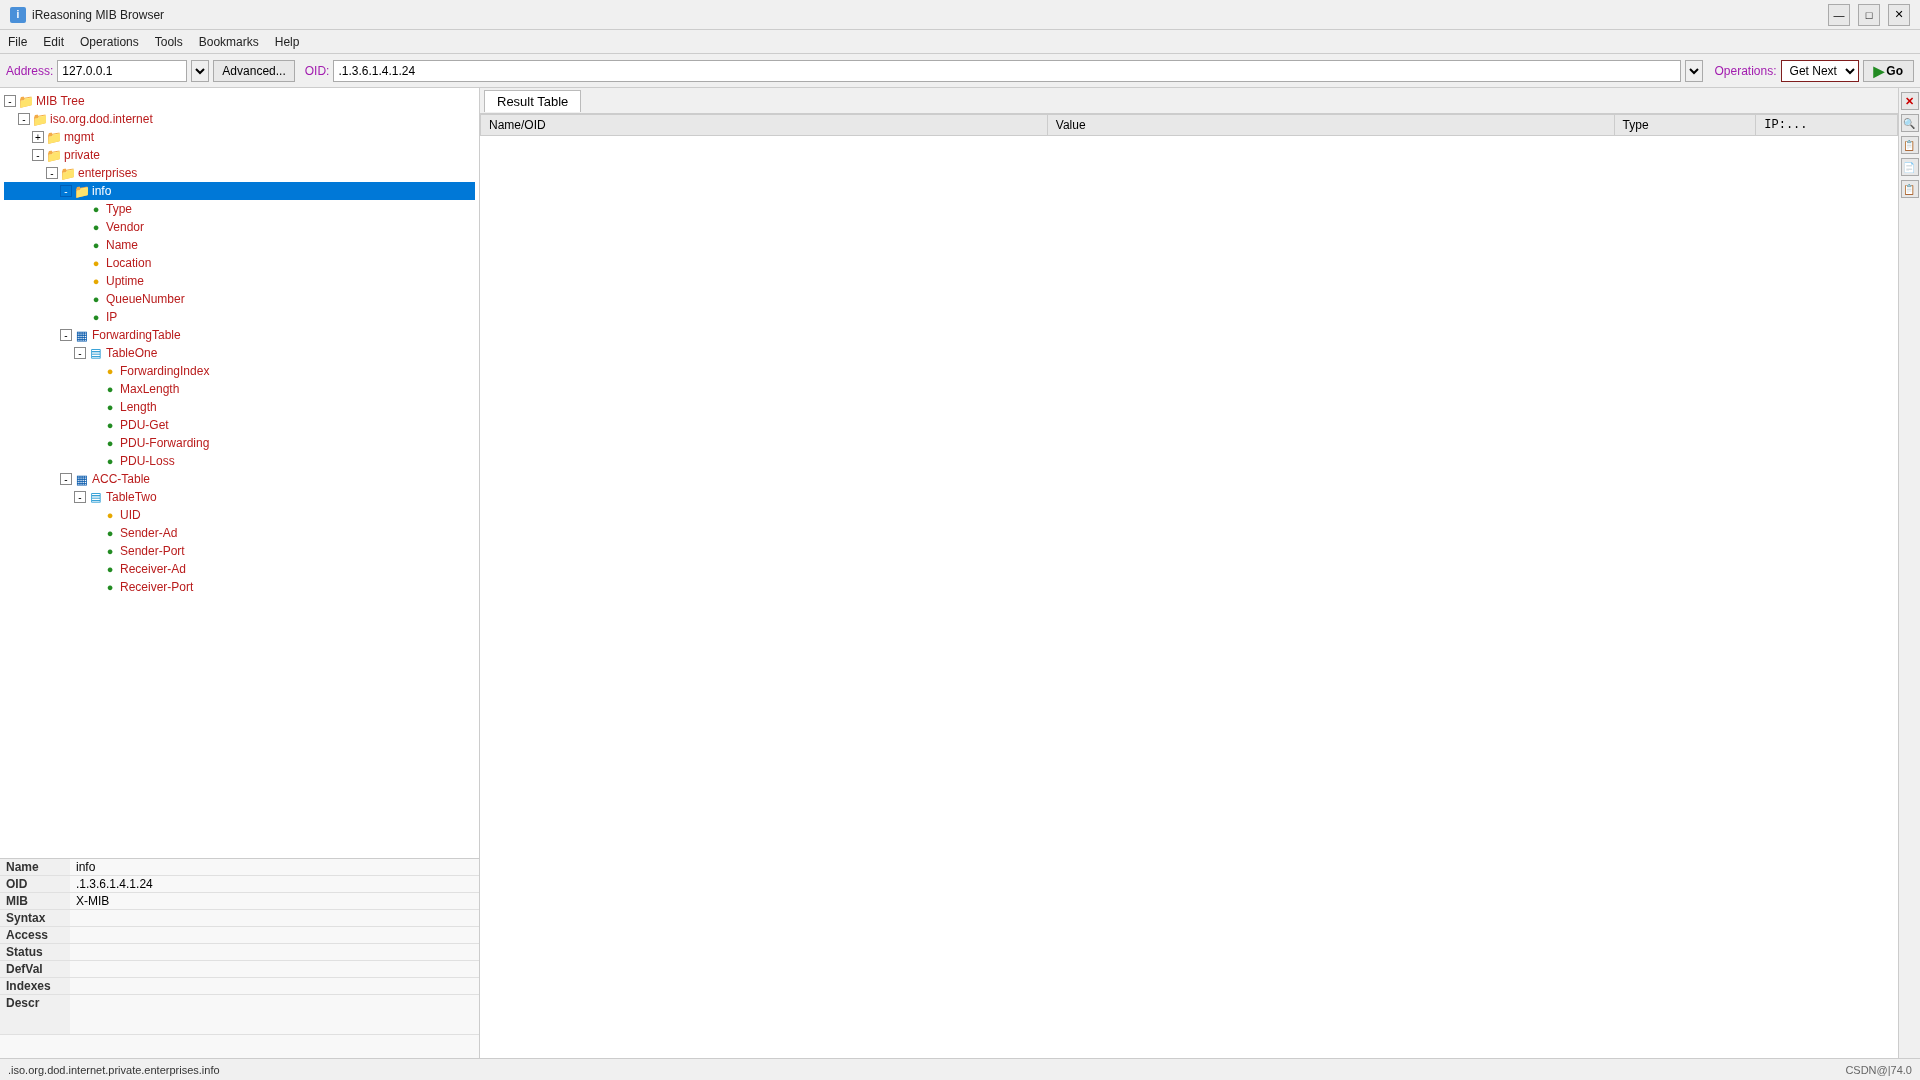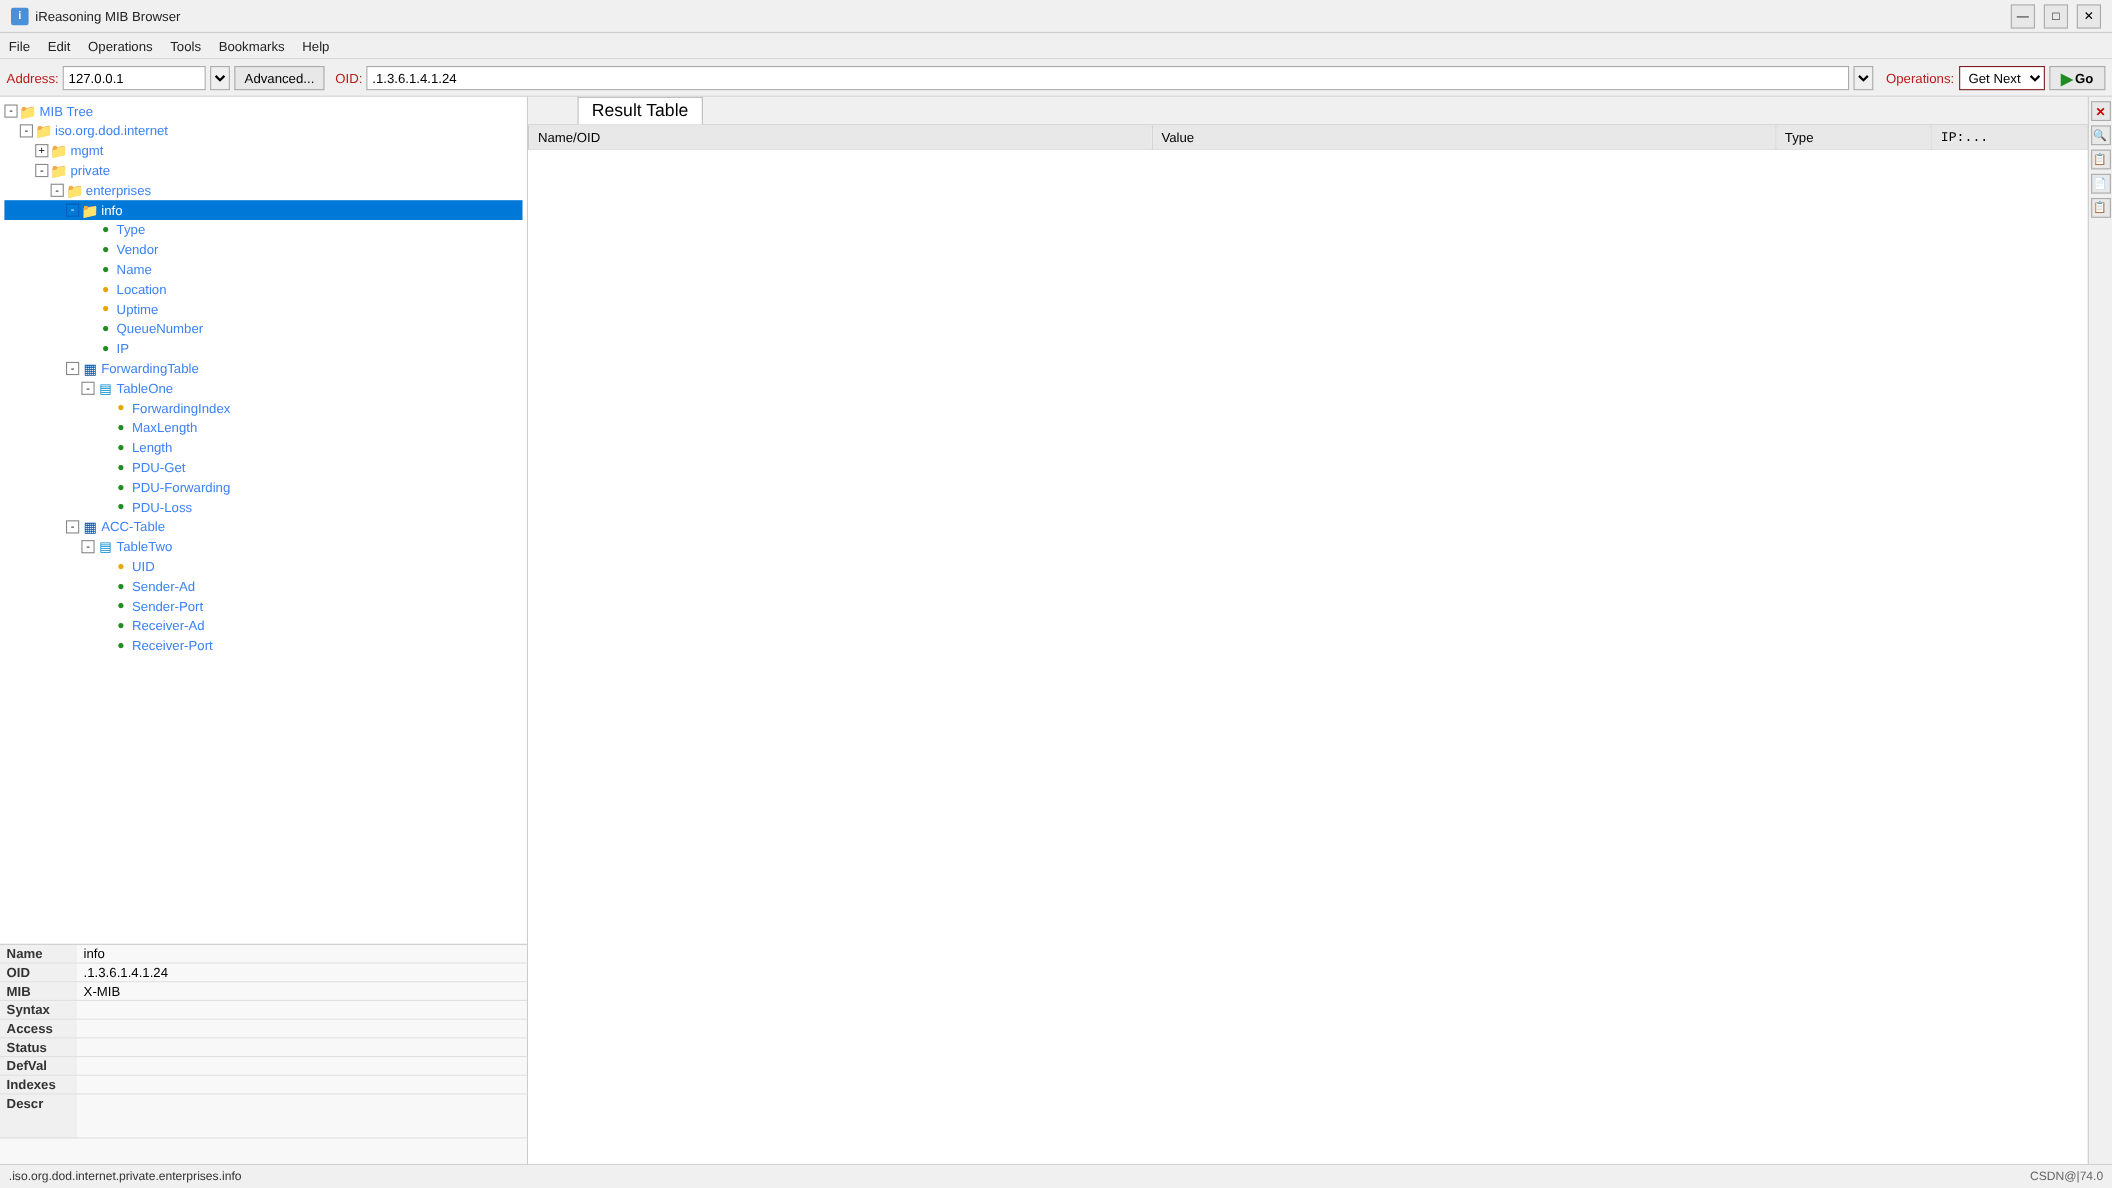--- a/index.html
+++ b/index.html
@@ -58,21 +58,21 @@
     
     #toolbar {
       background: #f0f0f0;
       height: 34px;
       display: flex;
       align-items: center;
       padding: 2px 6px;
       border-bottom: 1px solid #ccc;
       gap: 4px;
     }
-    #toolbar label { font-size: 12px; color: #b91c1c; }
+    #toolbar label { font-size: 12px; color: #a21caf; }
     #address-input {
       width: 130px;
       height: 22px;
       border: 1px solid #aaa;
       padding: 1px 4px;
       font-size: 12px;
     }
     #advanced-btn {
       height: 22px;
       padding: 0 8px;
@@ -172,21 +172,21 @@
     .node-icon {
       width: 16px; height: 16px;
       display: inline-flex; align-items: center; justify-content: center;
       margin-right: 2px; flex-shrink: 0;
     }
     .node-icon.folder { color: #ffcc00; font-size: 13px; }
     .node-icon.leaf-green { color: #228b22; font-size: 11px; }
     .node-icon.leaf-yellow { color: #e6a800; font-size: 11px; }
     .node-icon.table-icon { color: #0055aa; font-size: 11px; }
     .node-icon.row-icon { color: #0088cc; font-size: 11px; }
-    .node-label { font-size: 12px; color: #3b82f6; }
+    .node-label { font-size: 12px; color: #b91c1c; }
 
     
     #info-panel {
       height: 200px;
       border-top: 1px solid #ccc;
       background: #f8f8f8;
       overflow: auto;
     }
     #info-table {
       width: 100%;
@@ -218,25 +218,24 @@
       display: flex;
       align-items: center;
       background: #f0f0f0;
       border-bottom: 1px solid #ccc;
       height: 26px;
       padding: 0 4px;
     }
     .result-tab {
       padding: 3px 12px;
       cursor: pointer;
-      font-size: 16px;
+      font-size: 13px;
       background: #e0e0e0;
       border: 1px solid #bbb;
       border-bottom: none;
-      margin-left: 41px;
     }
     .result-tab.active { background: white; }
     #result-table-container {
       flex: 1;
       background: white;
       overflow: auto;
     }
     #result-table {
       width: 100%;
       border-collapse: collapse;

